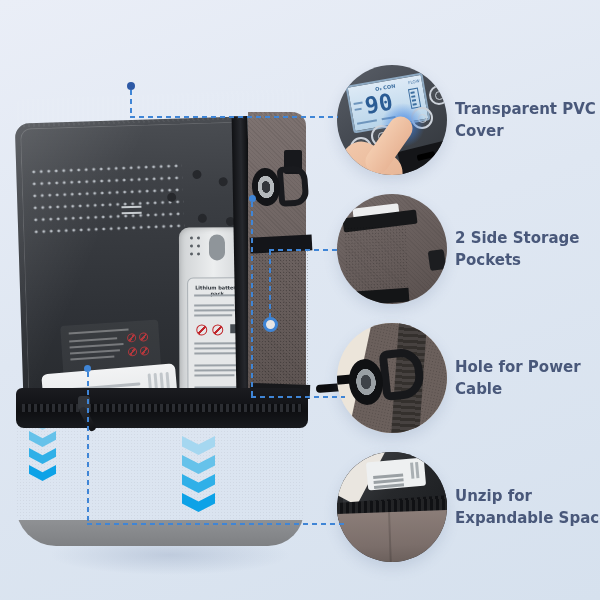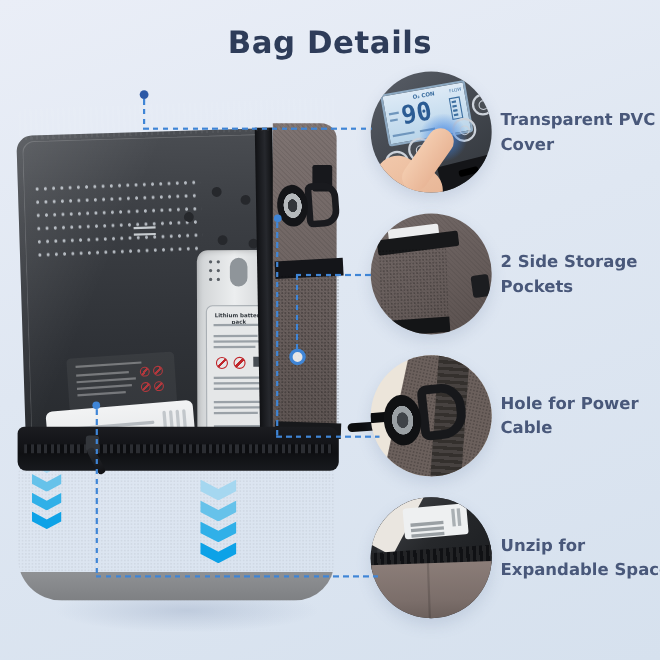--- a/index.html
+++ b/index.html
@@ -168,21 +168,20 @@
           background-image:repeating-linear-gradient(90deg,rgba(255,255,255,.08) 0 3px,transparent 3px 6px);}
   .c4-fab{left:-6px;top:60px;width:124px;height:56px;transform:rotate(-2deg);
           background:linear-gradient(180deg,#8b7d78,#7b6e6a 60%,#665b57);}
   .c4-seam{left:58px;top:0;width:2px;height:100%;background:rgba(0,0,0,.15);}
 </style>
 </head>
 <body>
 
 <div class="stage">
 
-  <div class="abs title">Bag Details</div>
 
   <div class="abs bag">
     <div class="abs bag-shadow"></div>
 
     <div class="abs bottomsec">
       <div class="abs botband"></div>
     </div>
 
     <div class="abs chev chevL c1" style="left:14px;top:334px"></div>
     <div class="abs chev chevL c2" style="left:14px;top:351px"></div>

